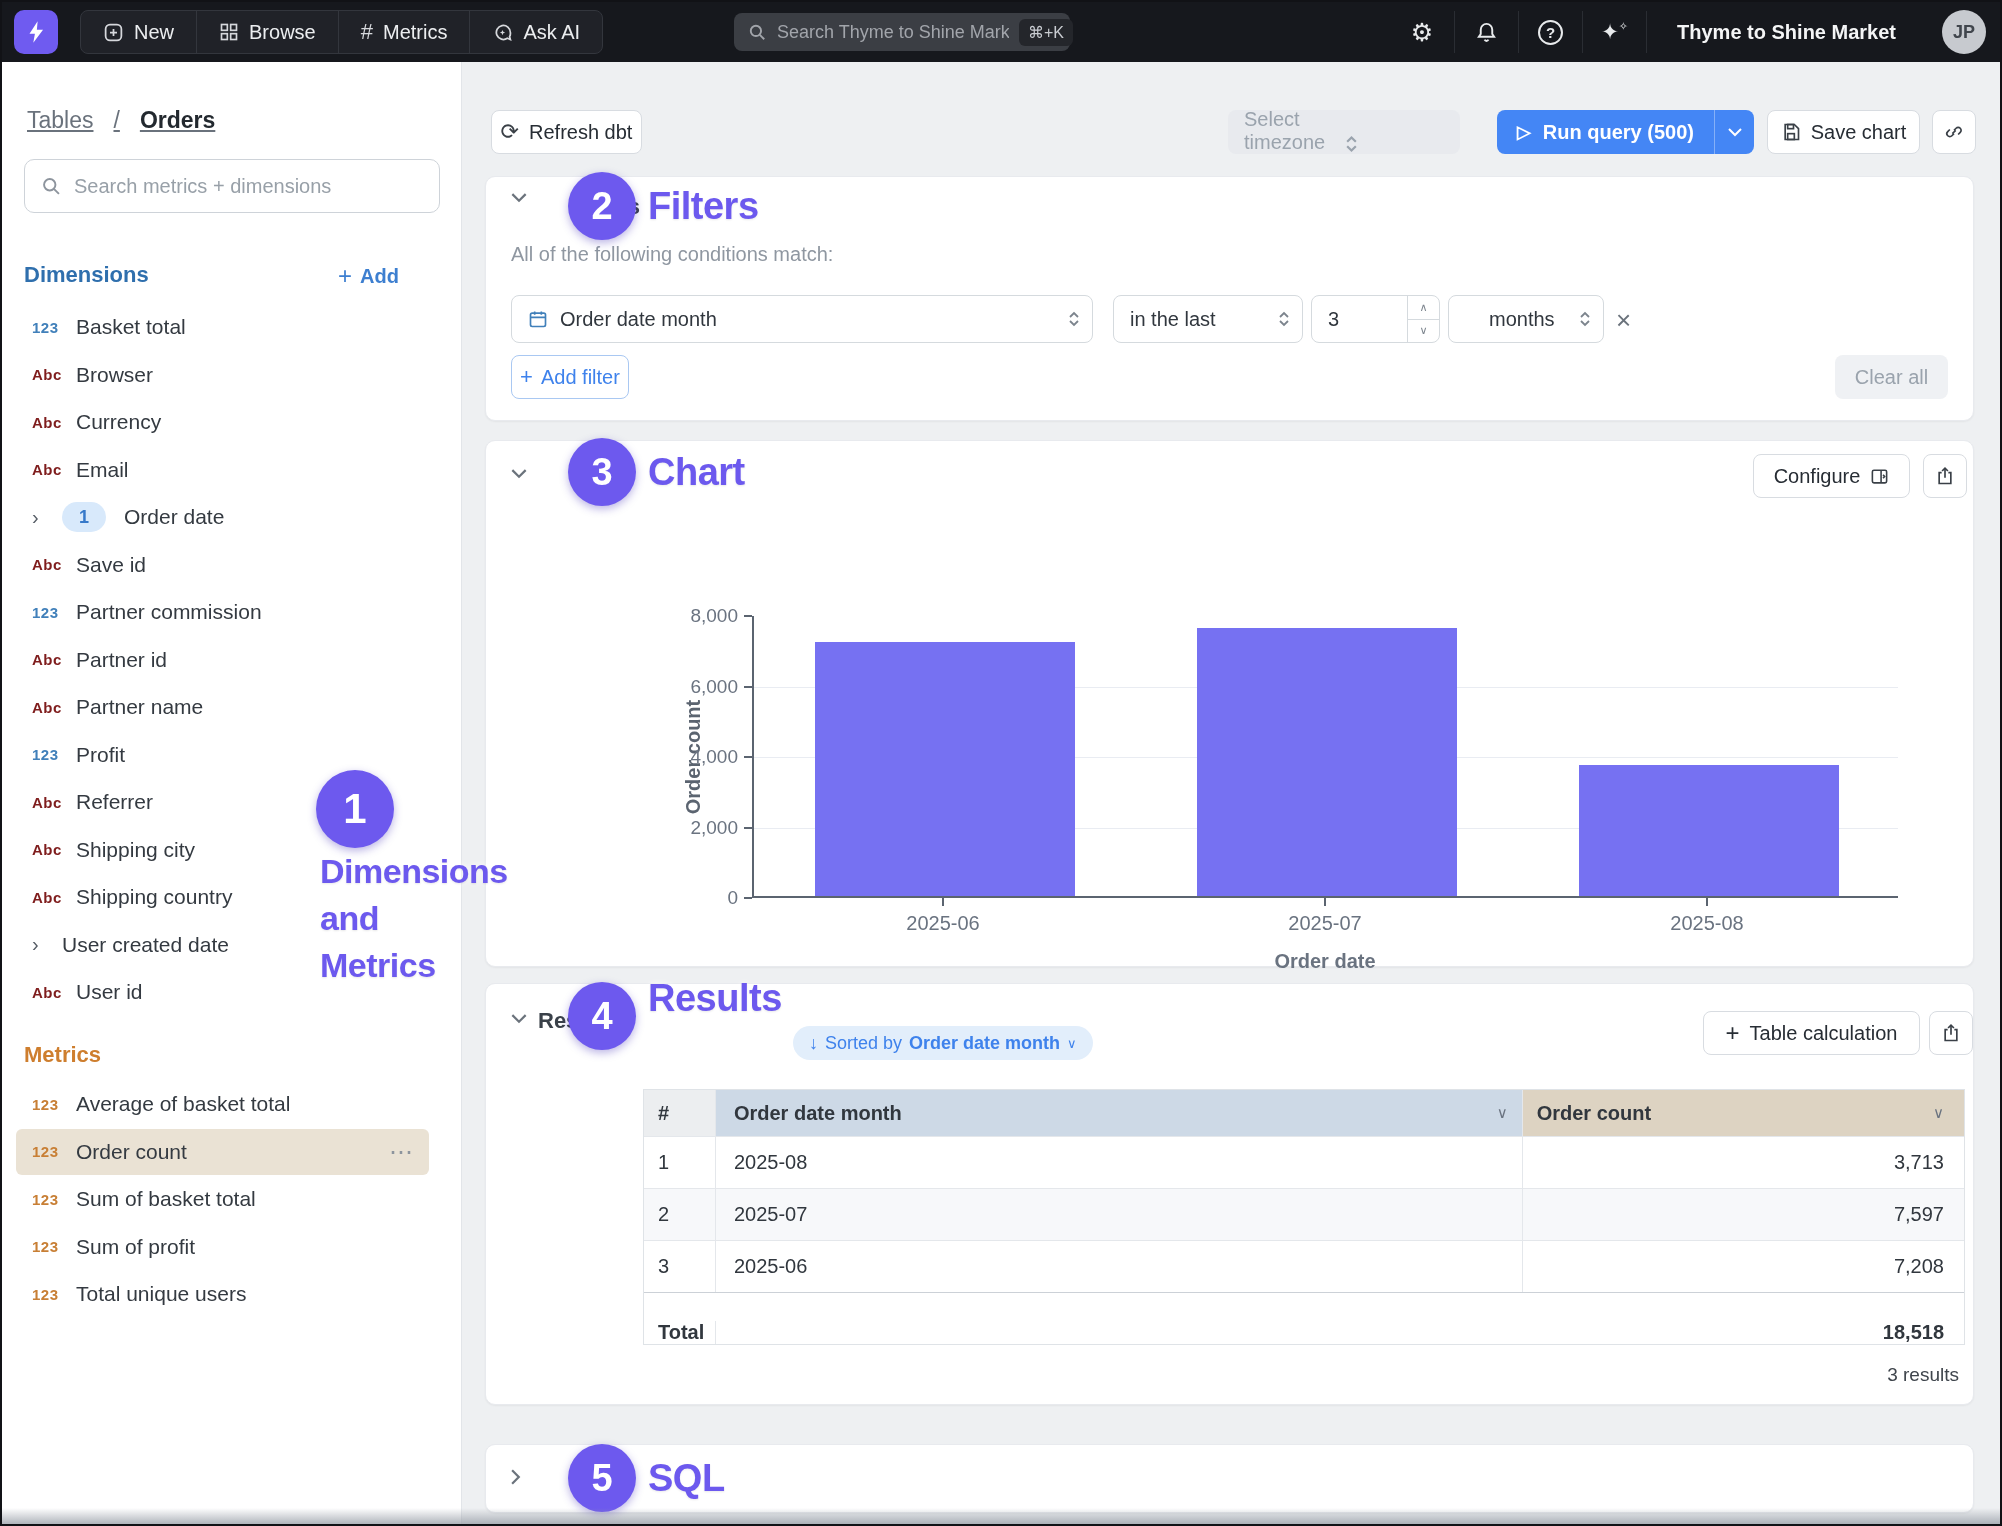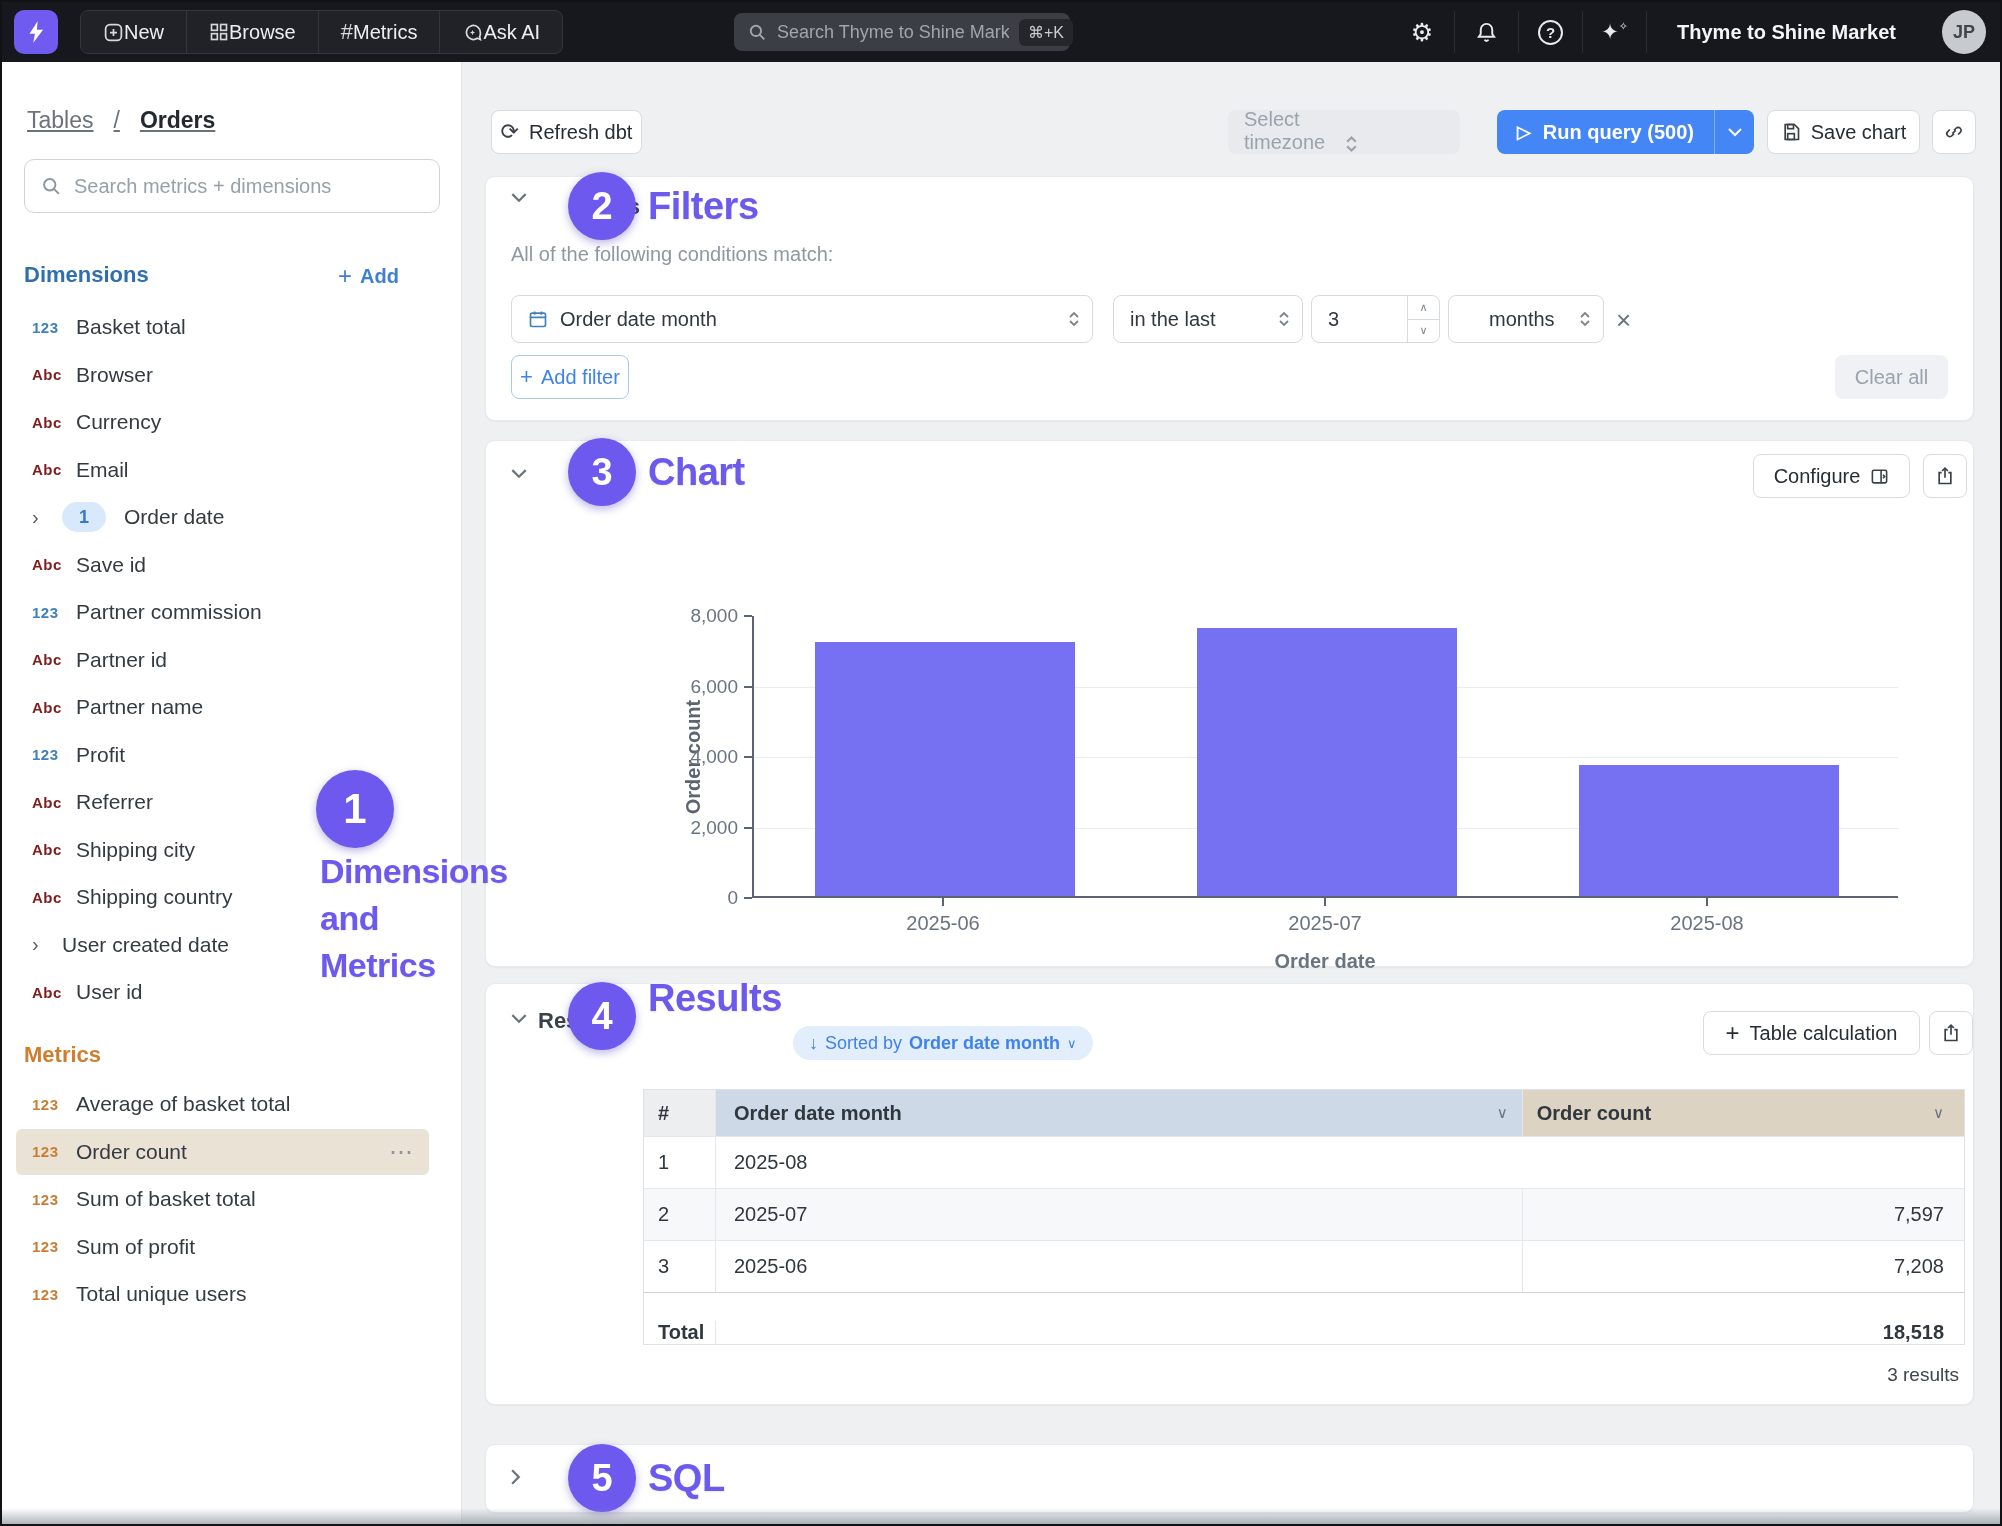--- a/index.html
+++ b/index.html
@@ -6,21 +6,21 @@
   body { background:#3a3d42; font-family:"Liberation Sans", sans-serif; }
   .page { position:relative; width:2002px; height:1526px; background:#eef0f2; overflow:hidden;
           border:2px solid #111216; }
 
   
   .navbar { position:absolute; left:0; top:0; width:100%; height:60px; background:#16181d; z-index:20; }
   .logo { position:absolute; left:12px; top:8px; width:44px; height:44px; border-radius:10px;
           background:#6f5bf0; display:flex; align-items:center; justify-content:center; }
   .nav-group { position:absolute; left:78px; top:8px; height:44px; display:flex; align-items:stretch;
                background:#202228; border:1px solid #33363d; border-radius:8px; overflow:hidden; }
-  .nav-item { display:flex; align-items:center; padding:0 22px; color:#eceef0; font-size:20px;
+  .nav-item { display:flex; align-items:center; gap:10px; padding:0 22px; color:#eceef0; font-size:20px;
               border-left:1px solid #33363d; cursor:default; }
   .nav-item:first-child { border-left:none; }
   .nav-ic { color:#d6d8dc; font-size:19px; display:flex; align-items:center; }
   .nav-search { position:absolute; left:732px; top:11px; width:336px; height:38px; background:#3b3e44;
                 border-radius:8px; display:flex; align-items:center; padding:0 10px 0 14px; gap:10px; }
   .nav-search input { flex:1; background:transparent; border:none; outline:none; color:#e8e9eb; font-size:18px; }
   .nav-search input::placeholder { color:#a2a5ab; }
   .kbd { background:#24262b; color:#c9ccd1; font-size:16px; border-radius:6px; padding:4px 9px; }
   .nav-right { position:absolute; right:14px; top:0; height:60px; display:flex; align-items:center; }
   .nav-cell { height:42px; width:64px; display:flex; align-items:center; justify-content:center;
@@ -538,20 +538,21 @@
               <span class="hdr-chev">∨</span>
             </div>
             <div class="tc c2">
               <span>Order count</span>
               <span class="hdr-chev">∨</span>
             </div>
           </div>
           <div class="trow body">
             <div class="tc c0">1</div>
             <div class="tc c1">2025-08</div>
+            <div class="tc c2">3,713</div>
           </div>
           <div class="trow body stripe">
             <div class="tc c0">2</div>
             <div class="tc c1">2025-07</div>
             <div class="tc c2">7,597</div>
           </div>
           <div class="trow body">
             <div class="tc c0">3</div>
             <div class="tc c1">2025-06</div>
             <div class="tc c2">7,208</div>

